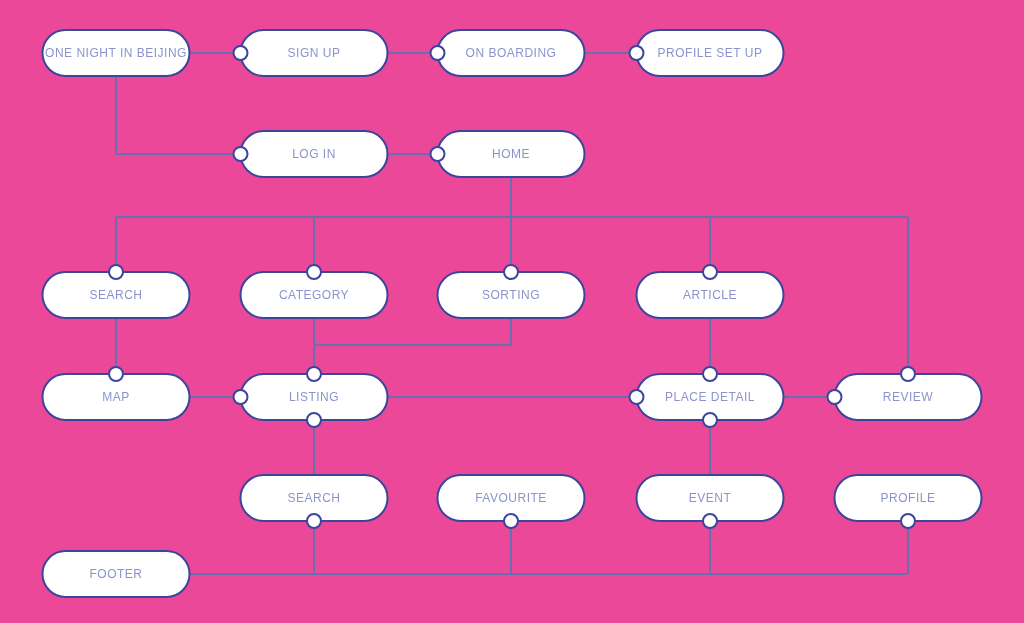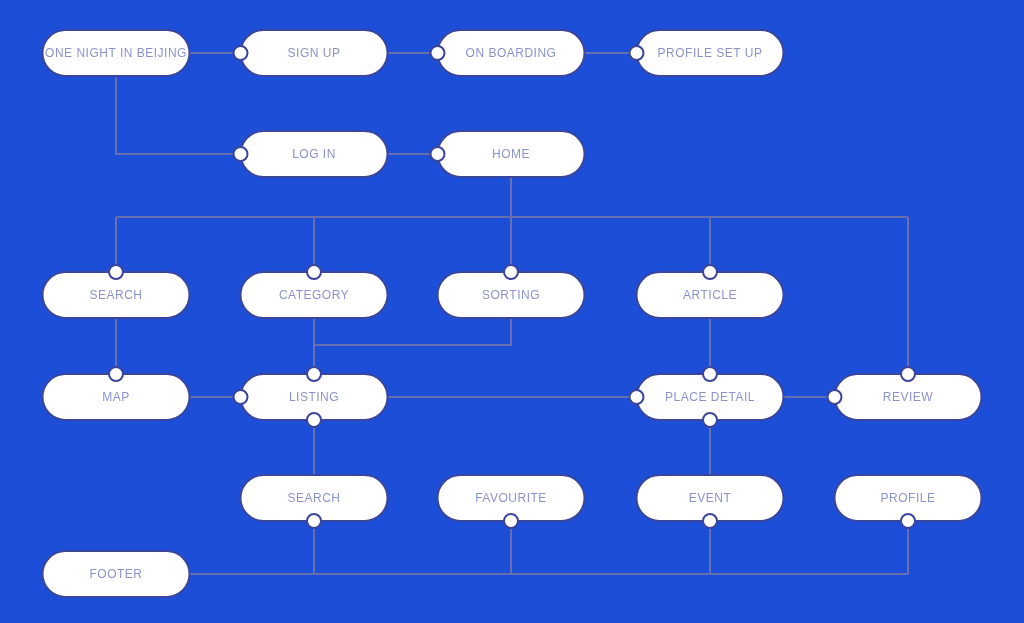--- a/index.html
+++ b/index.html
@@ -5,21 +5,21 @@
   html, body {
     margin: 0;
     padding: 0;
     background: #ffffff;
     font-family: "Liberation Sans", sans-serif;
   }
   .canvas {
     position: relative;
     width: 1024px;
     height: 623px;
-    background: #1d4ed8;
+    background: #ec4899;
     overflow: hidden;
   }
   svg text {
     font-family: "Liberation Sans", sans-serif;
     text-transform: uppercase;
     letter-spacing: 0.5px;
   }
 </style>
 </head>
 <body>

